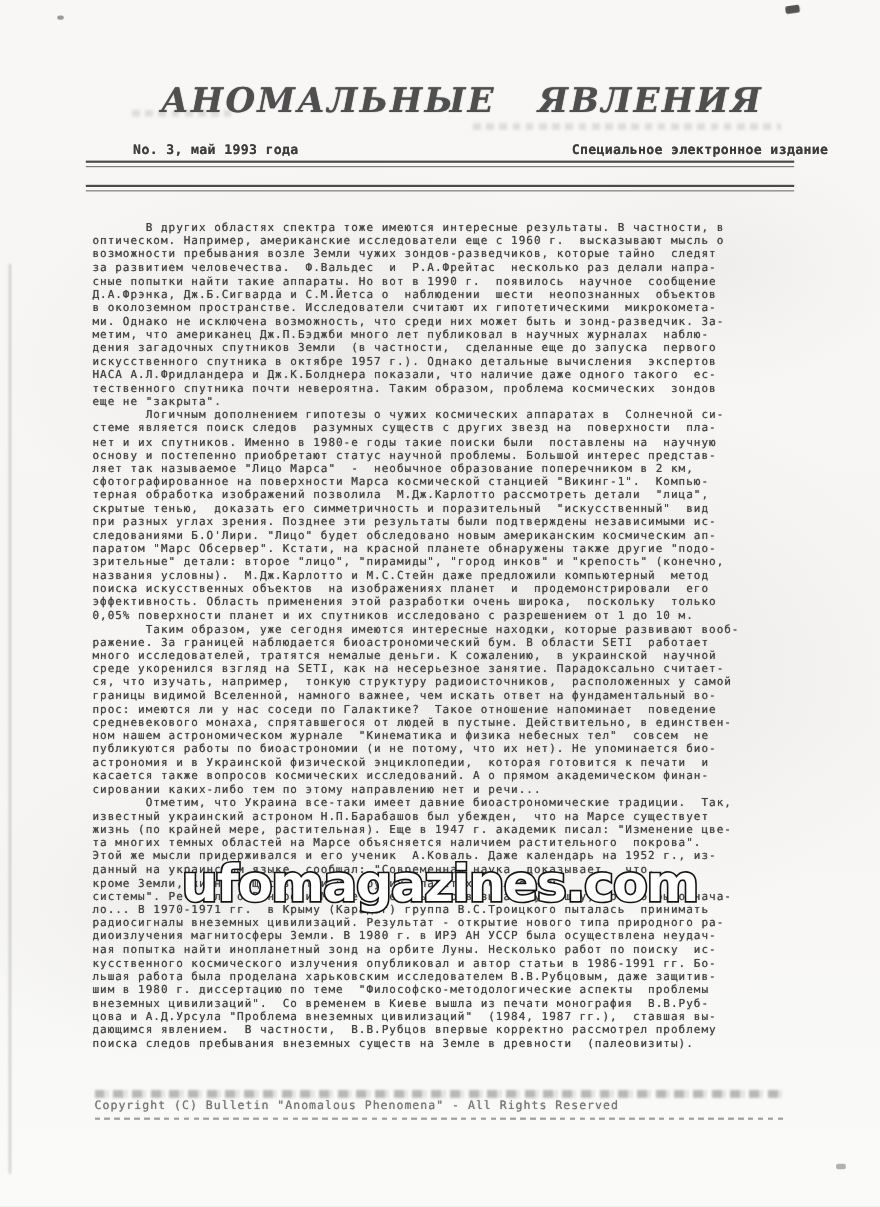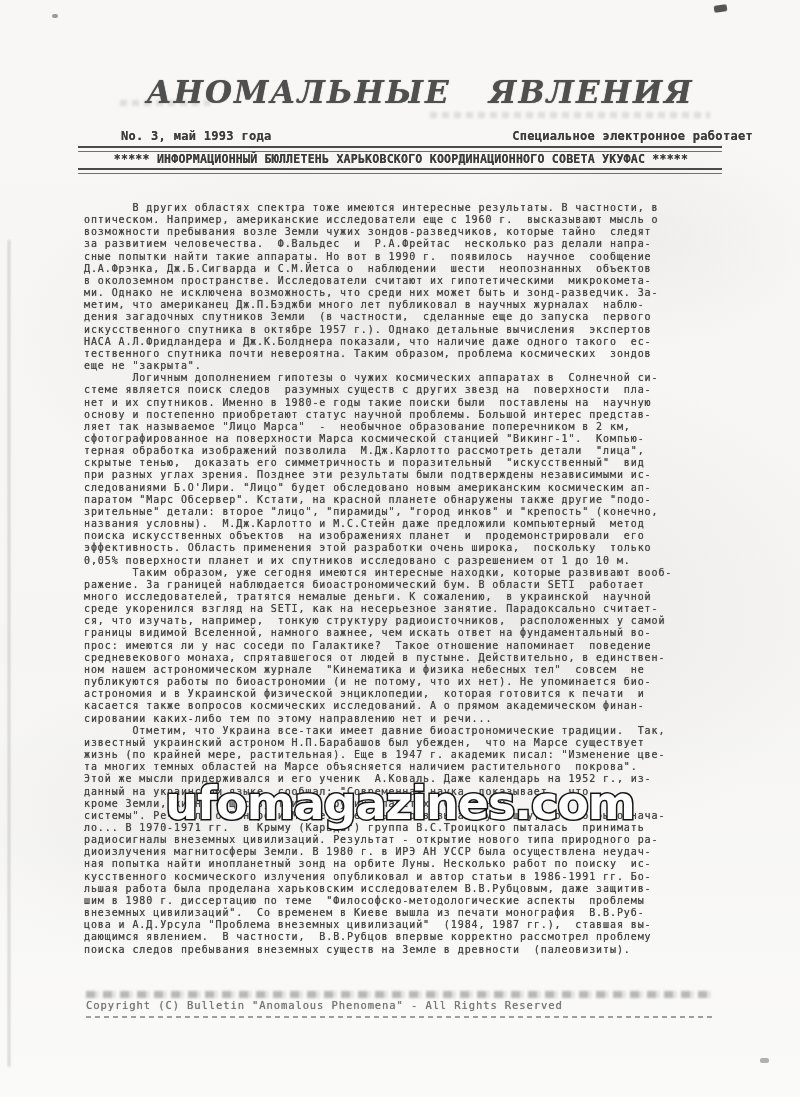--- a/index.html
+++ b/index.html
@@ -103,26 +103,25 @@
   <div class="speck s1"></div>
   <div class="speck s2"></div>
   <div class="speck s3"></div>
 
   <div class="content">
 
     <div class="masthead">АНОМАЛЬНЫЕ   ЯВЛЕНИЯ</div>
 
     <div class="issue-row">
       <span>No. 3, май 1993 года</span>
-      <span>Специальное электронное работает</span>
+      <span>Специальное электронное издание</span>
     </div>
 
     <div class="rule rule1"></div>
 
-    <div class="bulletin">***** ИНФОРМАЦИОННЫЙ БЮЛЛЕТЕНЬ ХАРЬКОВСКОГО КООРДИНАЦИОННОГО СОВЕТА УКУФАС *****</div>
 
     <div class="rule rule2"></div>
 
 
     <div class="body-text"><div>       В других областях спектра тоже имеются интересные результаты. В частности, в
 оптическом. Например, американские исследователи еще с 1960 г.  высказывают мысль о
 возможности пребывания возле Земли чужих зондов-разведчиков, которые тайно  следят
 за развитием человечества.  Ф.Вальдес  и  Р.А.Фрейтас  несколько раз делали напра-
 сные попытки найти такие аппараты. Но вот в 1990 г.  появилось  научное  сообщение
 Д.А.Фрэнка, Дж.Б.Сигварда и С.М.Йетса о  наблюдении  шести  неопознанных  объектов

